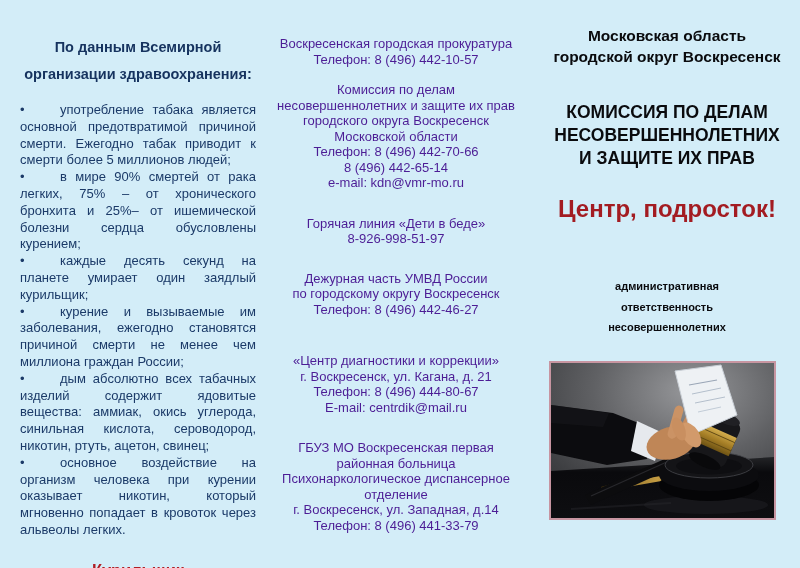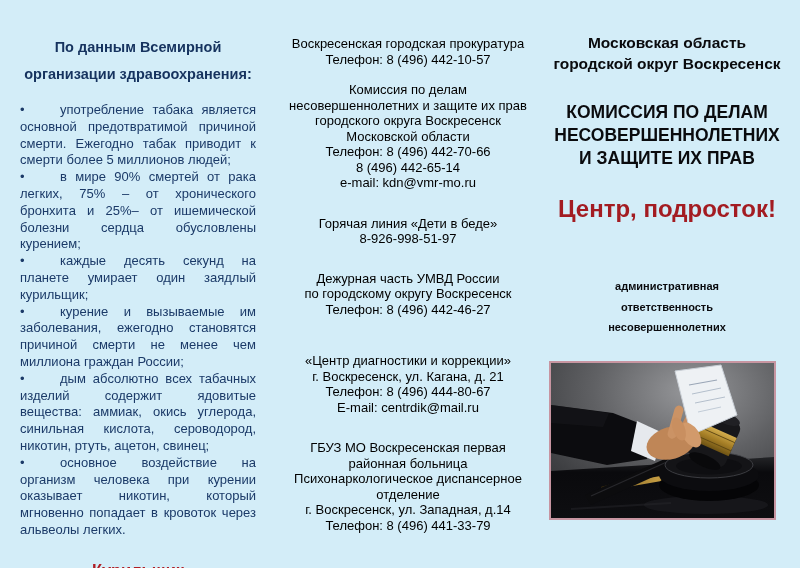--- a/index.html
+++ b/index.html
@@ -20,33 +20,33 @@
     text-align:justify; color:#1b3a68; }
   .bullet-item { margin:0; }
   .bullet-marker { display:inline-block; width:40px; }
   .left-footer {
     margin-top:18px; font-weight:700; font-size:16.5px; line-height:26px;
     text-align:center; color:#b01e24;
   }
 
   
   .col-mid {
-    position:absolute; left:284px; top:36px; width:248px;
-    text-align:center; color:#000000; font-size:13px; line-height:15.5px;
+    position:absolute; left:272px; top:36px; width:248px;
+    text-align:center; color:#4c1d95; font-size:13px; line-height:15.5px;
   }
   .mid-block-0 { margin-bottom:15px; }
   .mid-block-1 { margin-bottom:25px; }
   .mid-block-2 { margin-bottom:24px; }
   .mid-block-3 { margin-bottom:36px; }
   .mid-block-4 { margin-bottom:25px; }
 
   
   .right-abs { position:absolute; left:540px; width:254px; text-align:center;
     font-weight:700; color:#0a0b0e; }
-  .right-region     { top:32px;  font-size:15.5px; line-height:21px; }
+  .right-region     { top:25px;  font-size:15.5px; line-height:21px; }
   .right-commission { top:101px; font-size:17.5px; line-height:23px; }
   .right-title      { top:194px; font-size:24px;   line-height:30px; color:#a31c22; }
   .right-subtitle   { top:276px; font-size:11px; line-height:20.5px; }
 
   .photo-frame {
     position:absolute; left:549px; top:361px; width:223px; height:155px;
     border:2px solid #c795a1; box-sizing:content-box; background:#4a4b4d;
   }
   .photo-frame svg { display:block; }
 </style>

